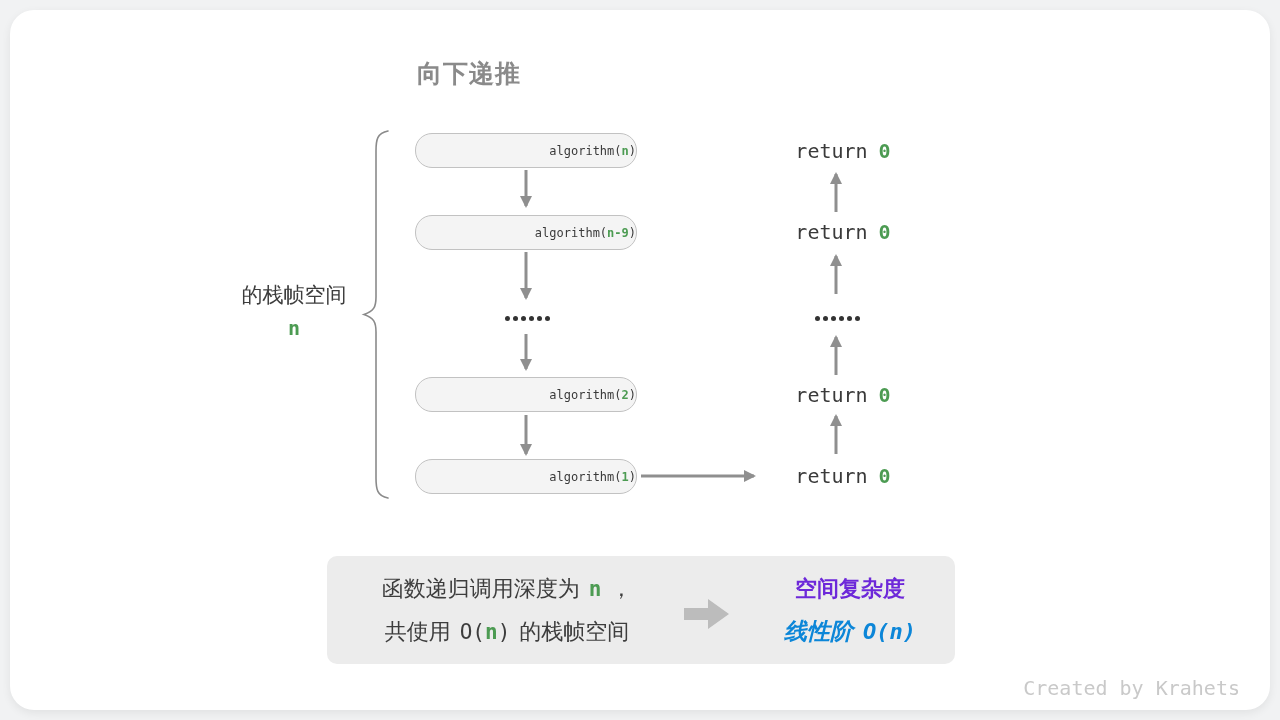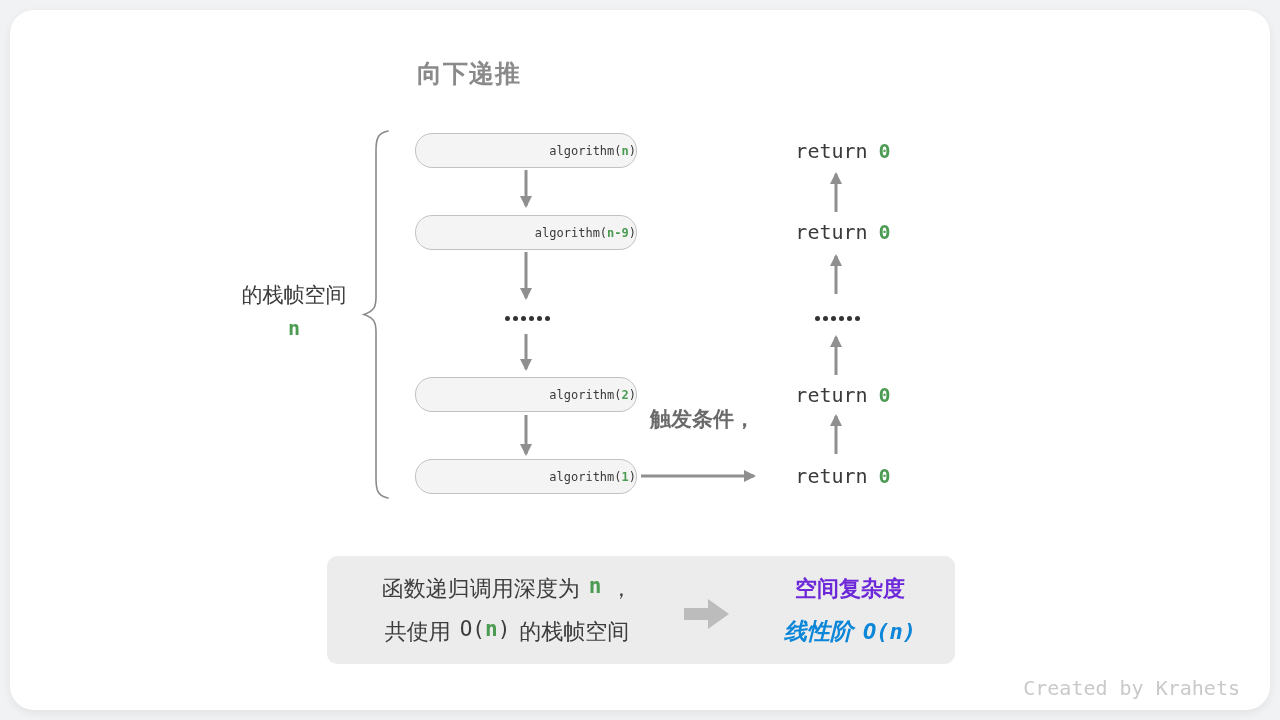--- a/index.html
+++ b/index.html
@@ -56,21 +56,21 @@
   }
   .summary{
     left:327px;top:556px;width:628px;height:108px;
     background:var(--summary-fill,#ececec);border-radius:10px;
   }
   .summary-left{
     position:absolute;left:0;top:0;width:360px;height:100%;
     display:flex;flex-direction:column;justify-content:center;align-items:center;
     gap:13px;font-size:22px;color:#3d3d3d;
   }
-  .s-line{display:flex;align-items:flex-start;white-space:nowrap;}
+  .s-line{display:flex;align-items:center;white-space:nowrap;}
   .s-var{margin:0 9px;font-family:"DejaVu Sans Mono","Liberation Mono",monospace;font-size:21px;font-weight:bold;color:var(--green,#4c9b52);}
   .s-code{margin:0 9px;font-family:"DejaVu Sans Mono","Liberation Mono",monospace;font-size:21px;color:#3d3d3d;}
   .summary-right{
     position:absolute;left:745px-327px;top:0;height:100%;
   }
   .summary-right{
     left:418px;width:210px;
     display:flex;flex-direction:column;justify-content:center;align-items:center;gap:12px;
   }
   .sr-title{font-size:22px;font-weight:bold;color:#6d28d9;display:flex;}
@@ -178,21 +178,20 @@
   <div class="abs return-row code" style="top:382px">
     <span>return</span>
       <span class="code-green">0</span>
   </div>
   <div class="abs return-row code" style="top:463px">
     <span>return</span>
       <span class="code-green">0</span>
   </div>
 
   <div class="abs trigger-note">
-    <div>触发条件，</div>
   </div>
 
   <div class="abs summary">
     <div class="summary-left">
       <div class="s-line">
         <span>函数递归调用深度为</span>
           <span class="s-var">n</span>
           <span>，</span>
       </div>
       <div class="s-line">

